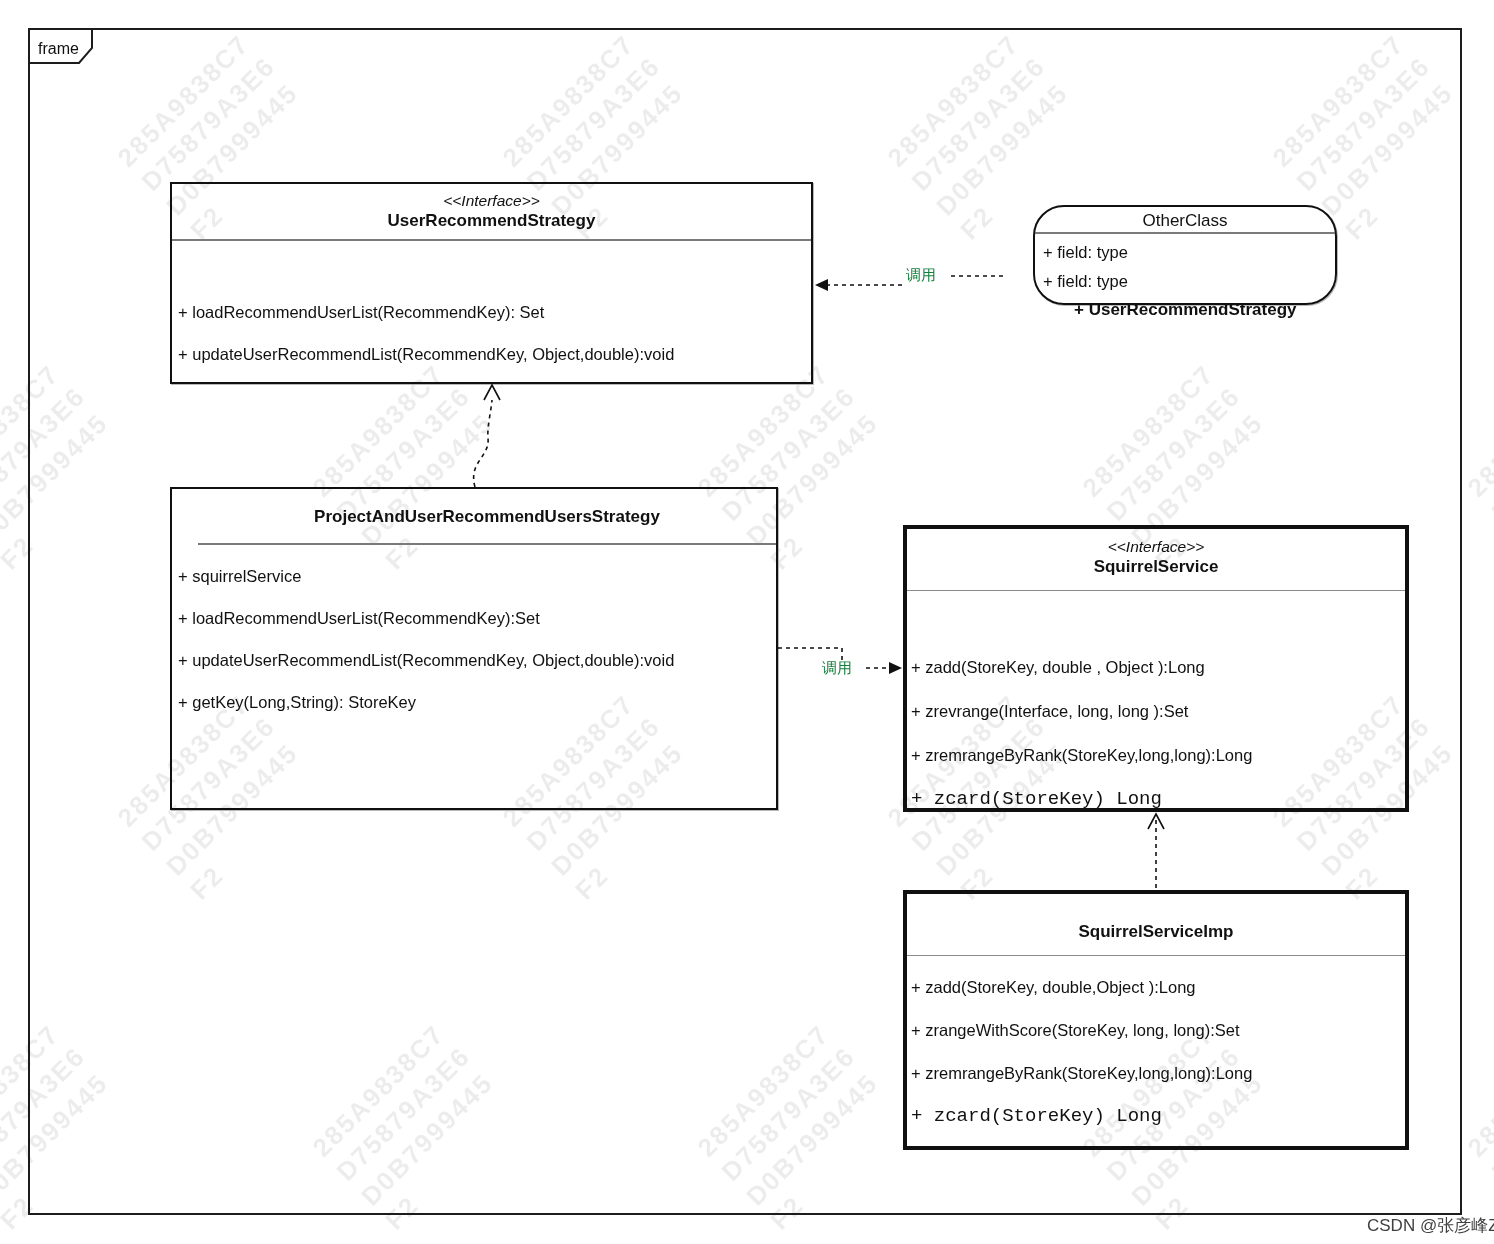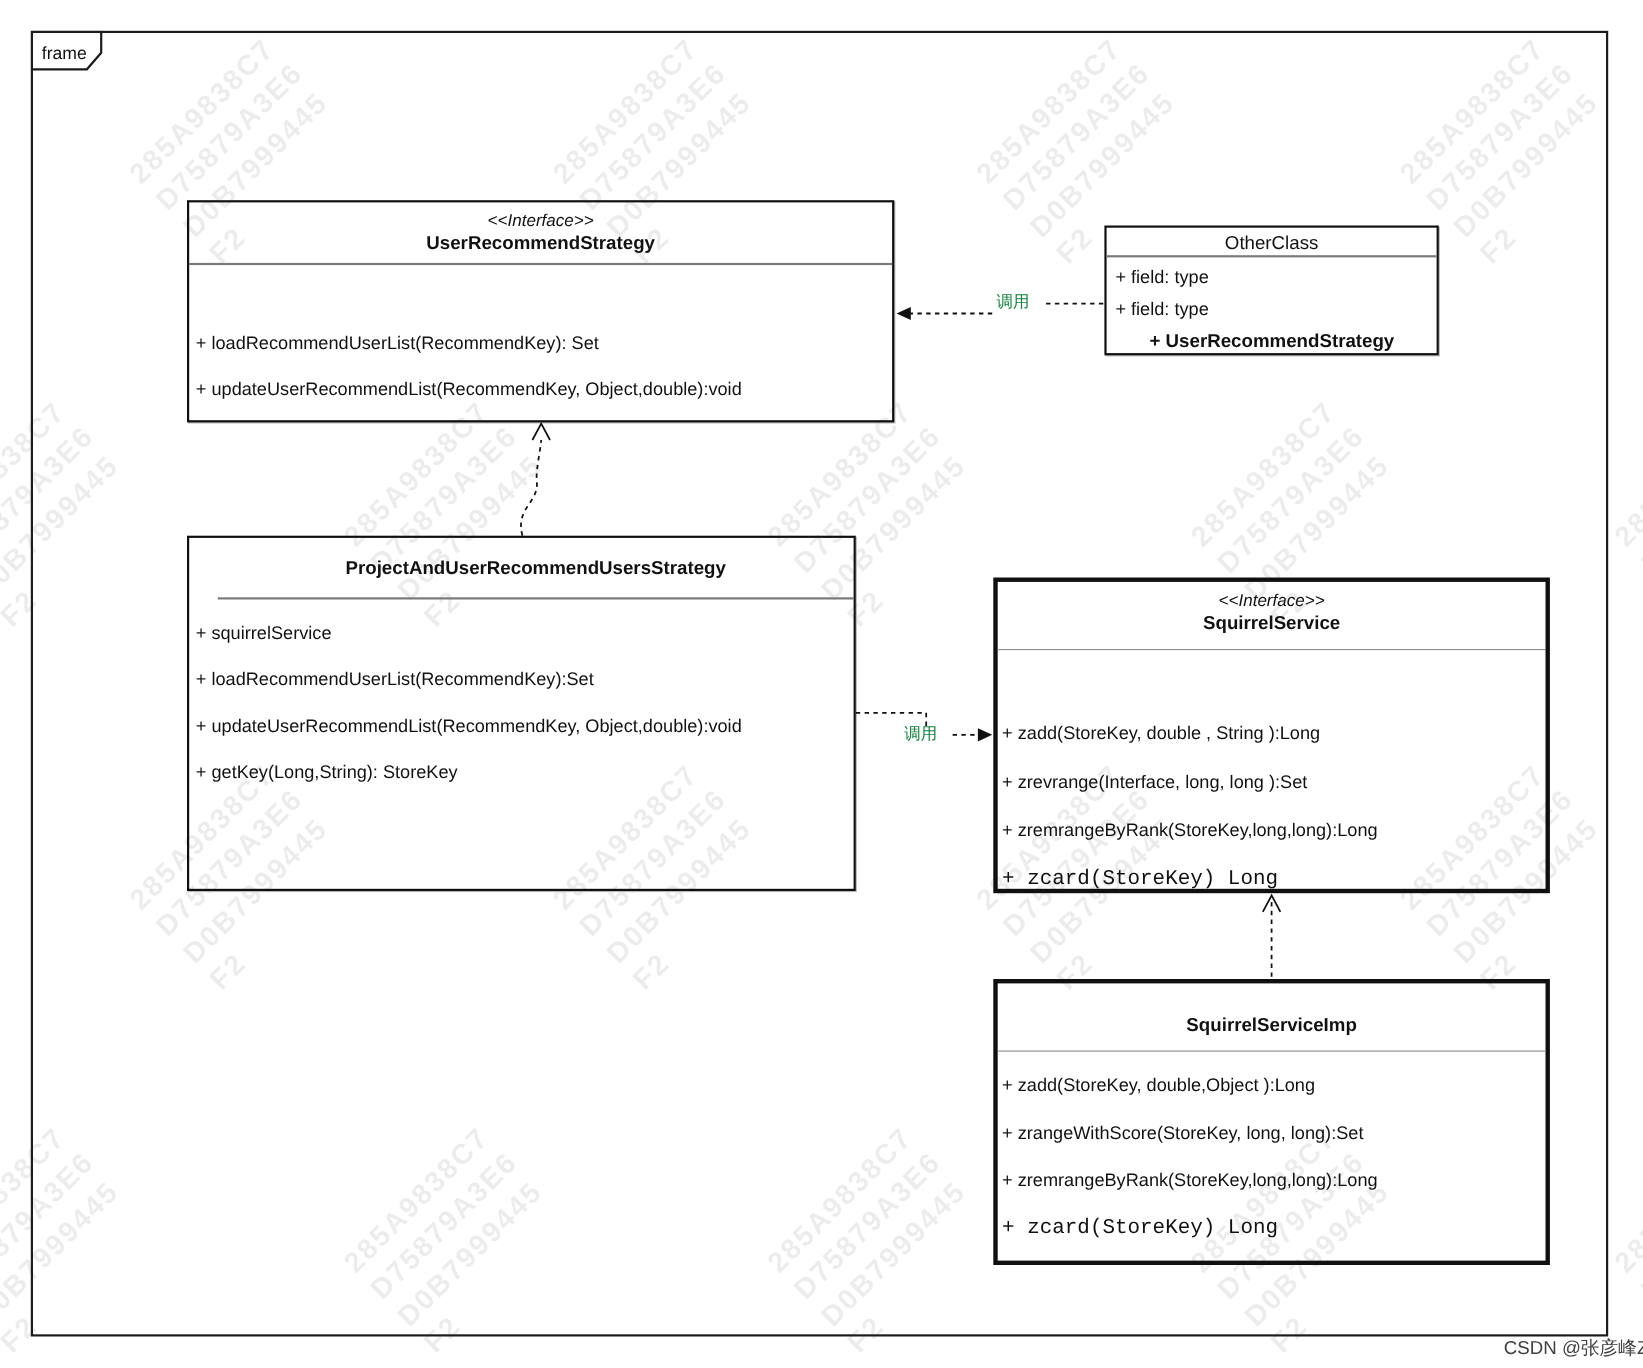--- a/index.html
+++ b/index.html
@@ -35,21 +35,21 @@
   .cname-plain{font-weight:normal;font-size:17px;line-height:22px;}
   .uml-body{padding-left:6px;}
   .member{font-size:16.5px;height:21px;line-height:21px;white-space:nowrap;}
   .member.bold{font-weight:bold;font-size:17px;}
   .member.mono{font-family:"Liberation Mono","DejaVu Sans Mono",monospace;font-size:19px;}
   
   #box-urs{left:170px;top:182px;width:643px;height:202px;}
   #box-urs .uml-head{padding-top:7px;height:48px;}
   #box-urs .m0{margin-top:61px;}
   #box-urs .m1{margin-top:21px;}
-  #box-other{left:1004px;top:205px;width:304px;height:118px;}
+  #box-other{left:1033px;top:205px;width:304px;height:100px;border-radius:31px;}
   #box-other .uml-head{padding-top:3px;height:22px;}
   #box-other .uml-body{padding:5px 8px 0 8px;}
   #box-other .member{height:26px;line-height:26px;}
   #box-other .m1{margin-top:3px;}
   #box-other .m2{margin-top:3px;margin-left:31px;}
   #box-paurus{left:170px;top:487px;width:608px;height:323px;}
   #box-paurus .uml-head{padding-top:17px;height:37px;margin-left:26px;}
   #box-paurus .m0{margin-top:44px;}
   #box-paurus .m1,#box-paurus .m2,#box-paurus .m3,#box-paurus .m4{margin-top:21px;}
   #box-sqs{left:903px;top:525px;width:506px;height:287px;}
@@ -227,21 +227,21 @@
     <div class="member m4">+ getKey(Long,String): StoreKey</div>
   </div>
 </div>
 
 <div class="uml-box thick" id="box-sqs">
   <div class="uml-head">
     <div class="stereo">&lt;&lt;Interface&gt;&gt;</div>
     <div class="cname">SquirrelService</div>
   </div>
   <div class="uml-body">
-    <div class="member m0">+ zadd(StoreKey, double , String ):Long</div>
+    <div class="member m0">+ zadd(StoreKey, double , Object ):Long</div>
     <div class="member m1">+ zrevrange(Interface, long, long ):Set</div>
     <div class="member m2">+ zremrangeByRank(StoreKey,long,long):Long</div>
     <div class="member m3 mono">+ zcard(StoreKey) Long</div>
   </div>
 </div>
 
 <div class="uml-box thick" id="box-sqsimp">
   <div class="uml-head">
     <div class="cname">SquirrelServiceImp</div>
   </div>

